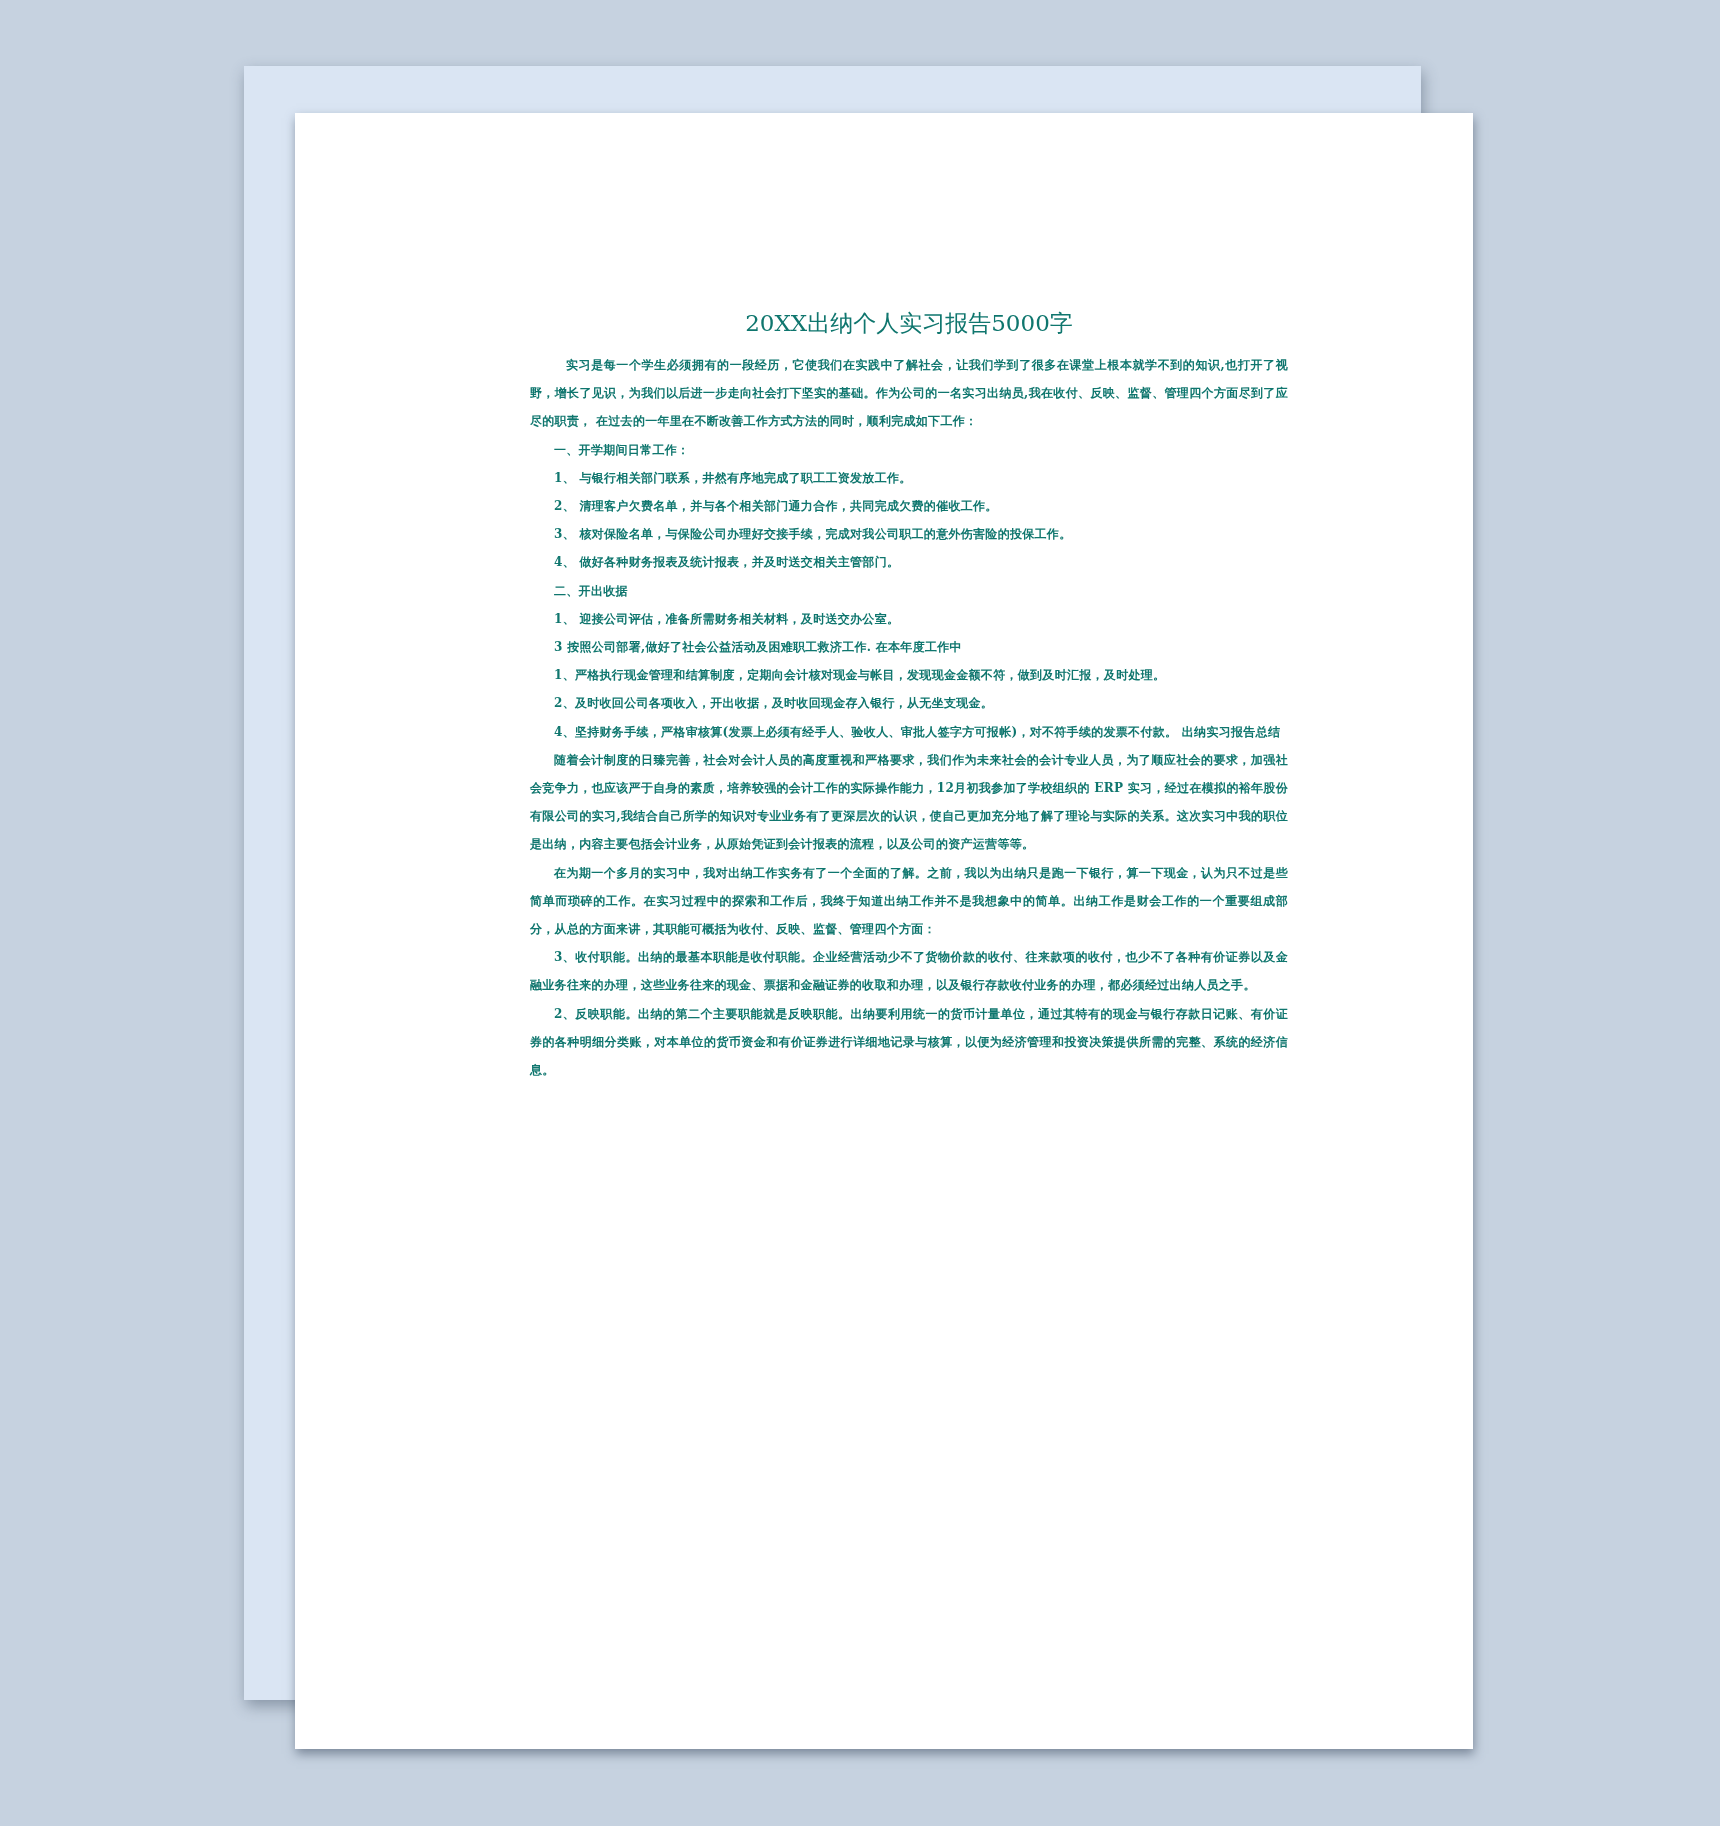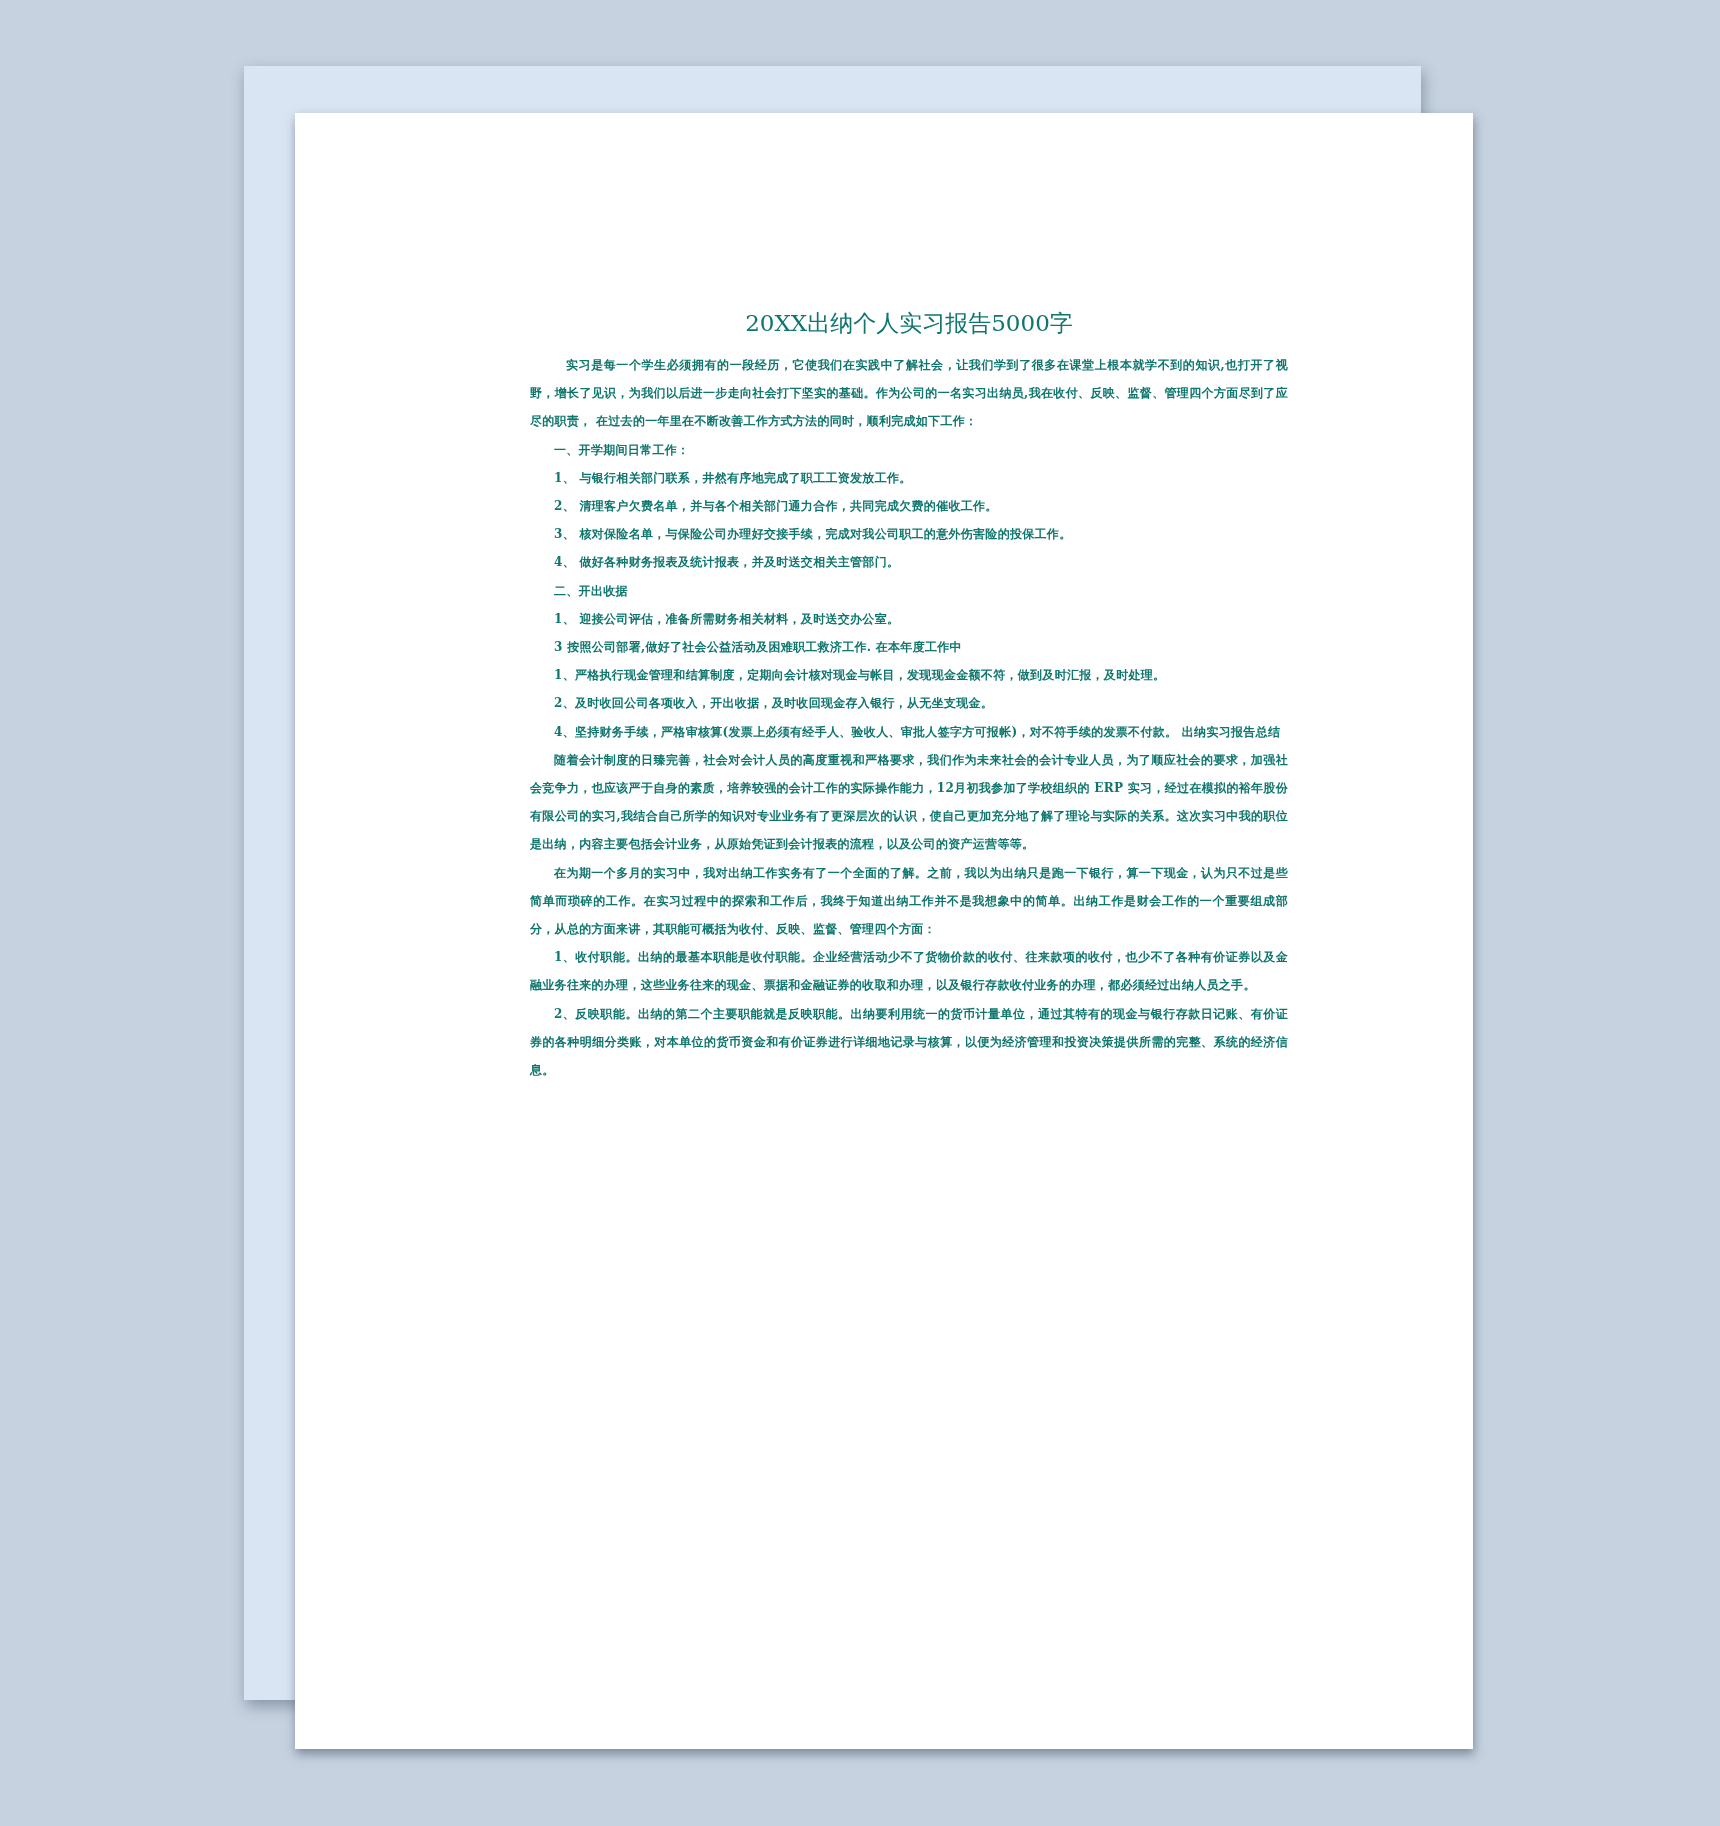--- a/index.html
+++ b/index.html
@@ -76,16 +76,16 @@
     <p class="para">3、 核对保险名单，与保险公司办理好交接手续，完成对我公司职工的意外伤害险的投保工作。</p>
     <p class="para">4、 做好各种财务报表及统计报表，并及时送交相关主管部门。</p>
     <p class="para">二、开出收据</p>
     <p class="para">1、 迎接公司评估，准备所需财务相关材料，及时送交办公室。</p>
     <p class="para">3 按照公司部署,做好了社会公益活动及困难职工救济工作. 在本年度工作中</p>
     <p class="para">1、严格执行现金管理和结算制度，定期向会计核对现金与帐目，发现现金金额不符，做到及时汇报，及时处理。</p>
     <p class="para">2、及时收回公司各项收入，开出收据，及时收回现金存入银行，从无坐支现金。</p>
     <p class="para">4、坚持财务手续，严格审核算(发票上必须有经手人、验收人、审批人签字方可报帐)，对不符手续的发票不付款。  出纳实习报告总结</p>
     <p class="para">随着会计制度的日臻完善，社会对会计人员的高度重视和严格要求，我们作为未来社会的会计专业人员，为了顺应社会的要求，加强社会竞争力，也应该严于自身的素质，培养较强的会计工作的实际操作能力，12月初我参加了学校组织的 ERP 实习，经过在模拟的裕年股份有限公司的实习,我结合自己所学的知识对专业业务有了更深层次的认识，使自己更加充分地了解了理论与实际的关系。这次实习中我的职位是出纳，内容主要包括会计业务，从原始凭证到会计报表的流程，以及公司的资产运营等等。</p>
     <p class="para">在为期一个多月的实习中，我对出纳工作实务有了一个全面的了解。之前，我以为出纳只是跑一下银行，算一下现金，认为只不过是些简单而琐碎的工作。在实习过程中的探索和工作后，我终于知道出纳工作并不是我想象中的简单。出纳工作是财会工作的一个重要组成部分，从总的方面来讲，其职能可概括为收付、反映、监督、管理四个方面：</p>
-    <p class="para">1、收付职能。出纳的最基本职能是收付职能。企业经营活动少不了货物价款的收付、往来款项的收付，也少不了各种有价证券以及金融业务往来的办理，这些业务往来的现金、票据和金融证券的收取和办理，以及银行存款收付业务的办理，都必须经过出纳人员之手。</p>
+    <p class="para">3、收付职能。出纳的最基本职能是收付职能。企业经营活动少不了货物价款的收付、往来款项的收付，也少不了各种有价证券以及金融业务往来的办理，这些业务往来的现金、票据和金融证券的收取和办理，以及银行存款收付业务的办理，都必须经过出纳人员之手。</p>
     <p class="para">2、反映职能。出纳的第二个主要职能就是反映职能。出纳要利用统一的货币计量单位，通过其特有的现金与银行存款日记账、有价证券的各种明细分类账，对本单位的货币资金和有价证券进行详细地记录与核算，以便为经济管理和投资决策提供所需的完整、系统的经济信息。</p>
   </div>
 </div>
 
 </body></html>

